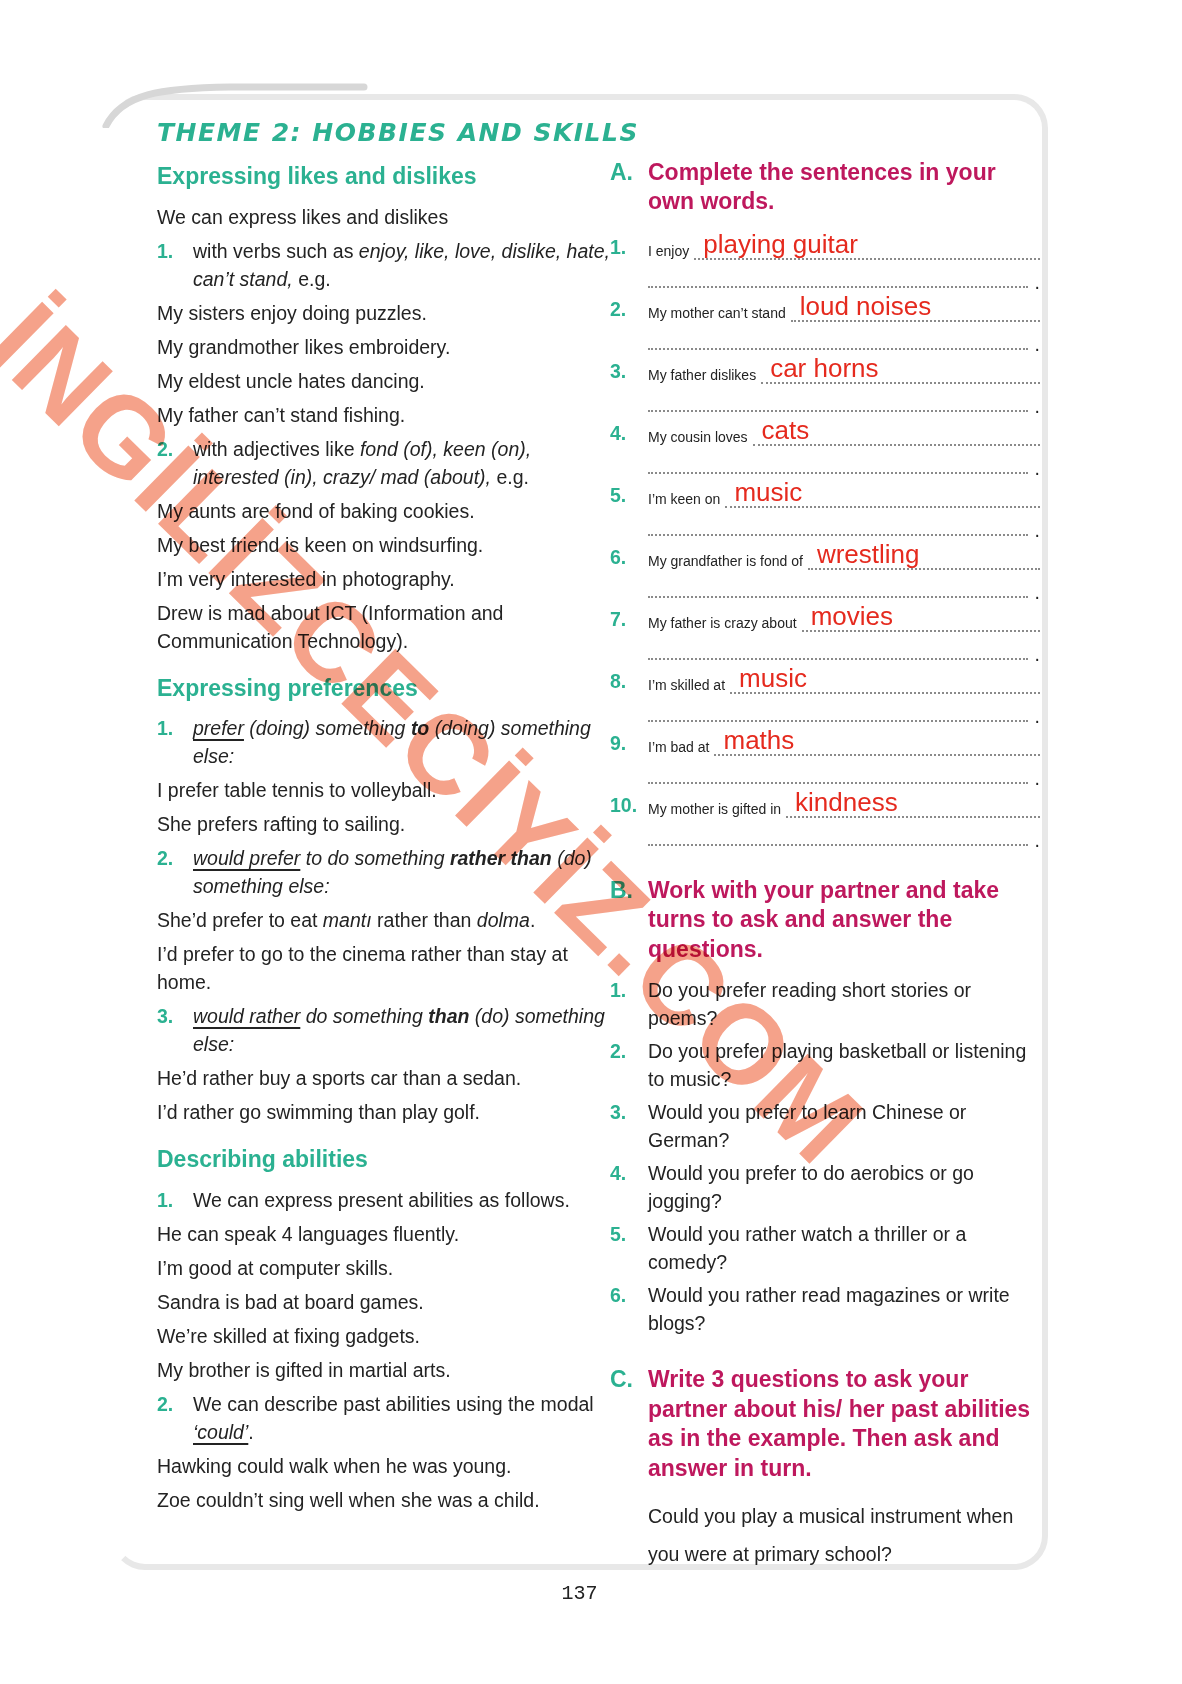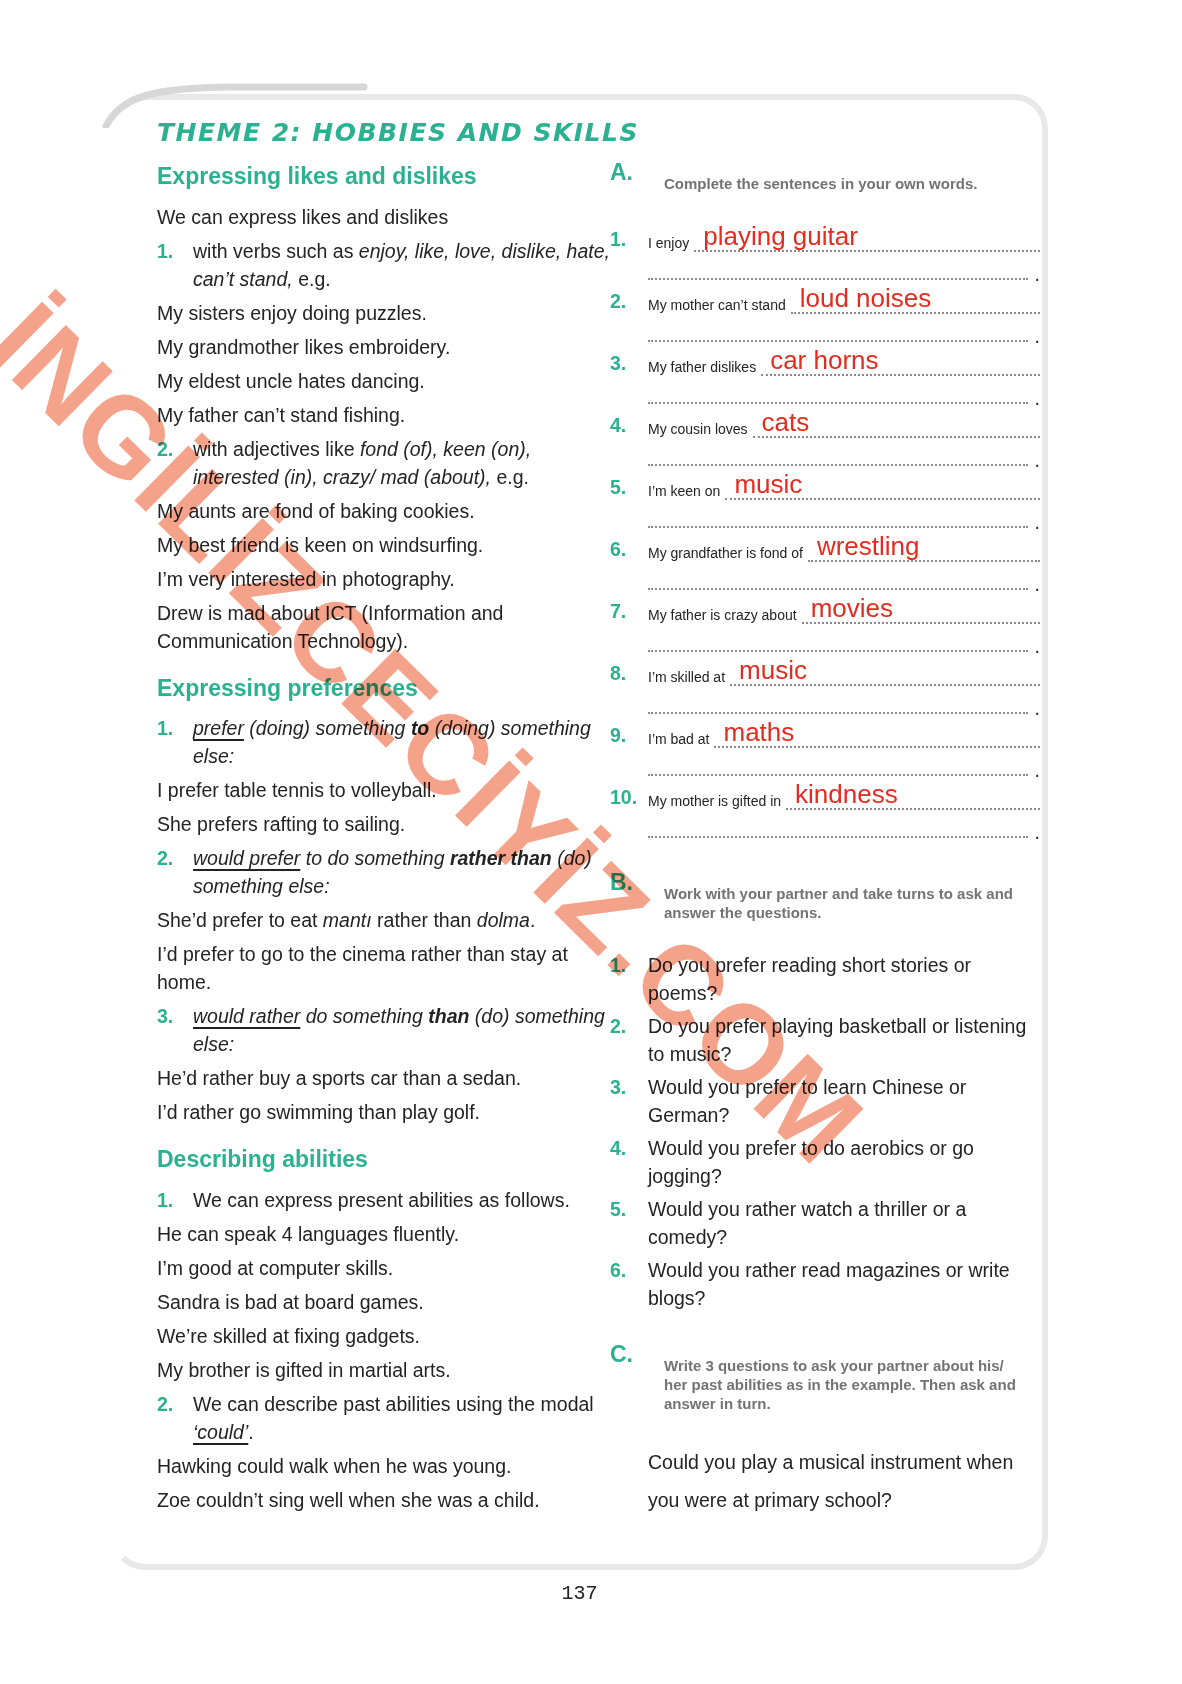--- a/index.html
+++ b/index.html
@@ -31,21 +31,21 @@
   .num-row{display:flex;margin:0 0 6px 0;}
   .num{flex:none;width:36px;font-size:19.5px;line-height:28px;font-weight:bold;color:#2bb191;}
   .num-row .para{flex:1;margin:0;}
   .it{font-style:italic;}
   .bit{font-style:italic;font-weight:bold;}
   .uit{font-style:italic;text-decoration:underline;text-underline-offset:4px;text-decoration-thickness:1.5px;}
   
   .ex{margin-bottom:22px;}
   .ex-head{display:flex;margin-bottom:12px;}
   .ex-label{flex:none;width:38px;font-size:23px;font-weight:bold;color:#2bb191;line-height:1.28;}
-  .ex-heading{flex:1;margin:16px;font-size:15px;font-weight:bold;color:#737373;line-height:1.28;}
+  .ex-heading{flex:1;margin:0;font-size:23px;font-weight:bold;color:#be185d;line-height:1.28;}
   
   .a-item{margin-bottom:3px;}
   .a-line1{display:flex;align-items:flex-end;height:31px;}
   .a-num{flex:none;width:38px;font-size:19.5px;font-weight:bold;color:#2bb191;padding-bottom:1px;}
   .a-stem{flex:none;font-size:14px;white-space:nowrap;padding-bottom:1px;}
   .a-fill{flex:1;position:relative;border-bottom:2.6px dotted #8a8a8a;align-self:stretch;margin-left:5px;}
   .a-answer{
     position:absolute;left:9px;bottom:1px;color:#e52a1e;font-size:26px;line-height:1;
     white-space:nowrap;
   }

